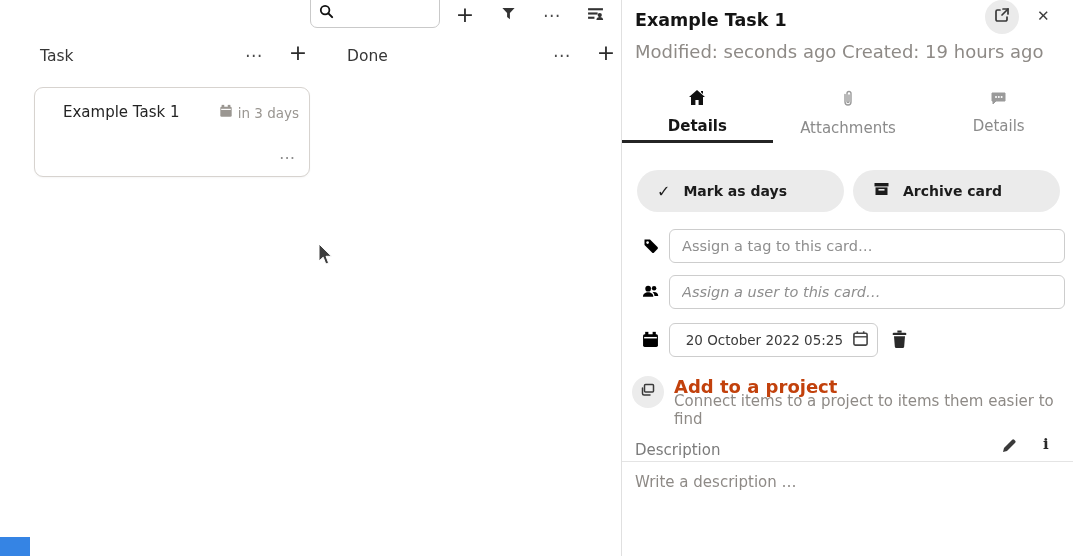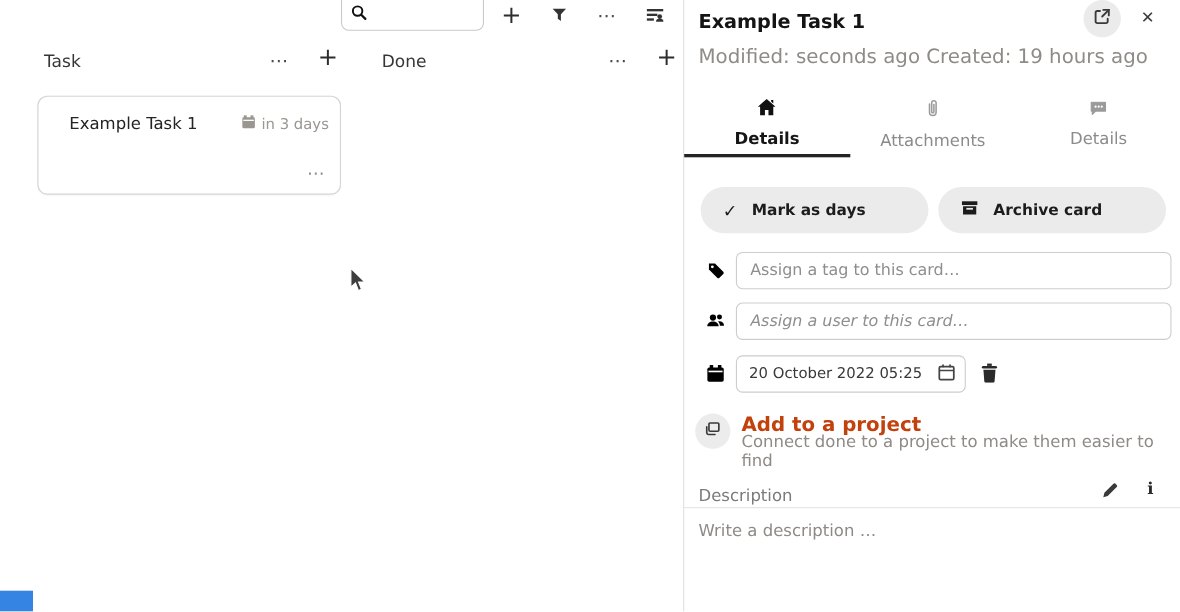--- a/index.html
+++ b/index.html
@@ -55,21 +55,21 @@
   .check-glyph { font-size:16px; font-weight:bold; color:#1c1c1c; }
 
   .row-icon { position:absolute; left:20px; width:17px; height:17px; display:flex; align-items:center; justify-content:center; }
   .entry {
     position:absolute; left:47px; width:396px; height:34px;
     border:1px solid #cdcdcd; border-radius:6px; background:#fff;
     font-family:inherit; font-size:14.5px; color:#3a3a3a; padding:0 12px; outline:none;
   }
   .entry::placeholder { color:#8e8e8e; opacity:1; }
 
-  .date-entry { width:209px; padding-right:34px; font-size:13.5px; padding-left:11px; }
+  .date-entry { width:209px; padding-right:34px; font-size:13.5px; padding-left:11px;text-align:right; }
   .date-picker-icon { position:absolute; left:228px; width:20px; height:20px; display:flex; align-items:center; justify-content:center; cursor:default; }
   .trash-btn { position:absolute; left:269px; width:20px; height:20px; cursor:default; }
 
   .project-circle { position:absolute; left:10px; top:376px; width:32px; height:32px; border-radius:50%; background:#ececec; display:flex; align-items:center; justify-content:center; cursor:default; }
   .project-title { position:absolute; left:52px; top:376px; font-size:18px; font-weight:600; color:#c2410c; }
   .project-sub { position:absolute; left:52px; top:392px; font-size:15px; color:#8e8a86; }
 
   .desc-label { position:absolute; left:13px; top:441px; font-size:15px; color:#7b7b7b; }
   .desc-divider { position:absolute; left:0; top:461px; width:452px; height:1px; background:#e4e4e4; }
   .desc-edit { position:absolute; left:379px; top:438px; cursor:default; }
@@ -237,21 +237,21 @@
         </svg></span>
   </div>
 
   <div class="project-circle">
     <span><svg width="16" height="16" viewBox="0 0 16 16">
           <rect x="4.5" y="2.5" width="9" height="7.5" rx="1" fill="none" stroke="#3a3a3a" stroke-width="1.5"></rect>
           <path d="M2.5 6 v5.5 a1.5 1.5 0 0 0 1.5 1.5 h6" fill="none" stroke="#3a3a3a" stroke-width="1.5" stroke-linecap="round"></path>
         </svg></span>
   </div>
   <div class="project-title">Add to a project</div>
-  <div class="project-sub">Connect done to a project to make them easier to find</div>
+  <div class="project-sub">Connect items to a project to items them easier to find</div>
 
   <div class="desc-label">Description</div>
   <div class="desc-edit">
     <span><svg width="16" height="16" viewBox="0 0 16 16">
           <path d="M2 14 l1-4 8.2-8.2 a1.4 1.4 0 0 1 2 0 l1 1 a1.4 1.4 0 0 1 0 2 L6 13 Z" fill="#3a3a3a"></path>
         </svg></span>
   </div>
   <div class="desc-info"><span>i</span></div>
   <div class="desc-divider"></div>
   <div class="desc-placeholder">Write a description …</div>

